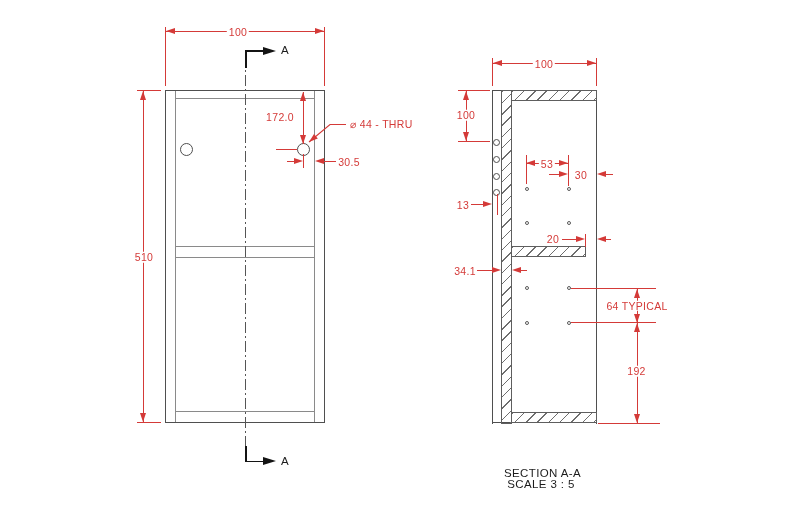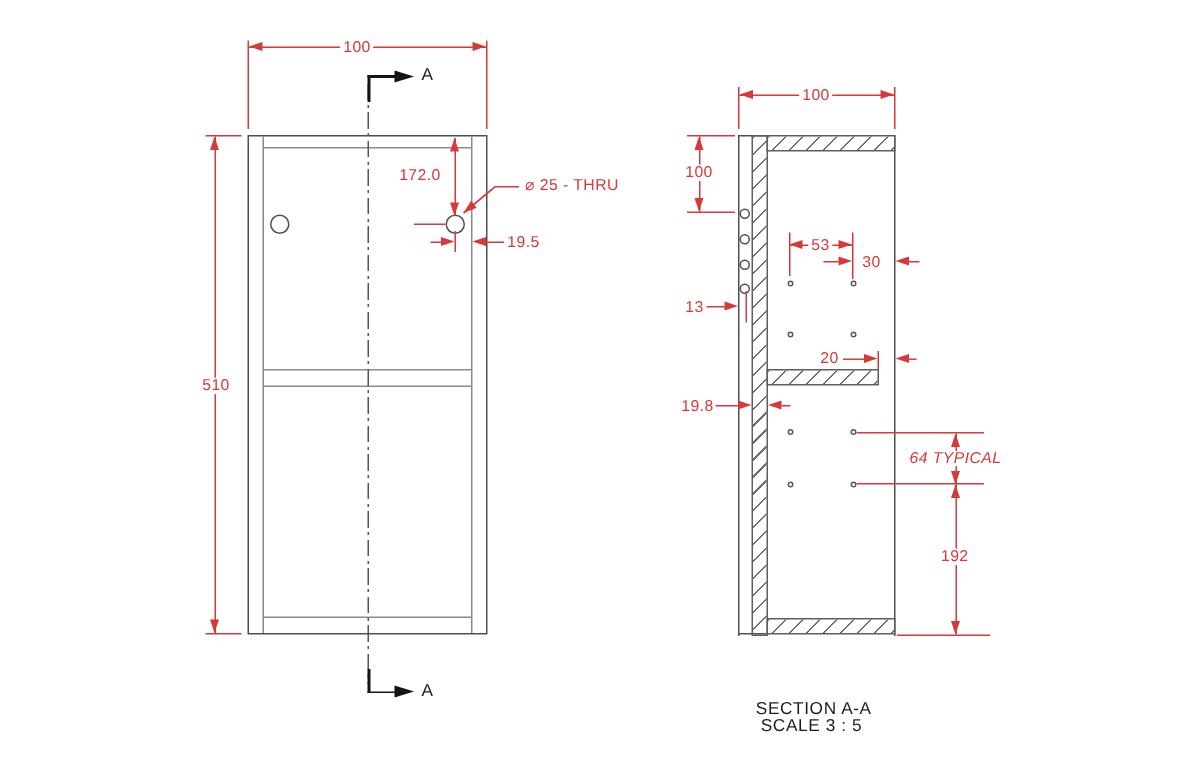--- a/index.html
+++ b/index.html
@@ -76,27 +76,27 @@
   <div class="ar u" style="left:300px;top:92px;"></div>
   <div class="ar d" style="left:300px;top:135px;"></div>
   <div class="rl" style="left:276px;top:149px;width:21px;height:1px;"></div>
   <div class="dim nobg" style="left:280px;top:117px;">172.0</div>
 
   <div class="rl" style="left:303px;top:154px;width:1px;height:14px;"></div>
   <div class="rl" style="left:287px;top:161px;width:7px;height:1px;"></div>
   <div class="ar r" style="left:294px;top:158px;"></div>
   <div class="ar l" style="left:315px;top:158px;"></div>
   <div class="rl" style="left:324px;top:161px;width:12px;height:1px;"></div>
-  <div class="dim nobg" style="left:349px;top:161.5px;">19.5</div>
+  <div class="dim nobg" style="left:349px;top:161.5px;">30.5</div>
 
   <svg width="800" height="513">
     <polyline points="309,142 330,124.5 346,124.5" fill="none" stroke="#d43a38" stroke-width="1.1"></polyline>
     <polygon points="309,142 314,133.9 317.8,138.5" fill="#d43a38"></polygon>
   </svg>
-  <div class="dim nobg" style="left:348px;top:124px;transform:translate(0,-50%);">⌀ 25 - THRU</div>
+  <div class="dim nobg" style="left:348px;top:124px;transform:translate(0,-50%);">⌀ 44 - THRU</div>
 
   <div class="ln" style="left:492px;top:90px;width:1.2px;height:334px;"></div>
   <div class="ln" style="left:596px;top:90px;width:1.2px;height:334px;"></div>
   <div class="ln" style="left:492px;top:90px;width:20px;height:1.2px;"></div>
   <div class="ln" style="left:492px;top:422px;width:20px;height:1.2px;"></div>
 
   <div class="hatch" style="left:501px;top:90px;width:11px;height:334px;"></div>
   <div class="hatch" style="left:511px;top:90px;width:86px;height:11px;"></div>
   <div class="hatch" style="left:511px;top:412px;width:86px;height:11px;"></div>
   <div class="hatch" style="left:511px;top:246px;width:75px;height:11px;"></div>
@@ -151,28 +151,28 @@
   <div class="rl" style="left:562px;top:239px;width:14px;height:1px;"></div>
   <div class="ar r" style="left:576px;top:236px;"></div>
   <div class="ar l" style="left:596.5px;top:236px;"></div>
   <div class="rl" style="left:605.5px;top:239px;width:5px;height:1px;"></div>
   <div class="dim nobg" style="left:553px;top:238.5px;">20</div>
 
   <div class="rl" style="left:477px;top:270px;width:15px;height:1px;"></div>
   <div class="ar r" style="left:492px;top:267px;"></div>
   <div class="ar l" style="left:512px;top:267px;"></div>
   <div class="rl" style="left:521px;top:270px;width:6px;height:1px;"></div>
-  <div class="dim nobg" style="left:465px;top:270.5px;">19.8</div>
+  <div class="dim nobg" style="left:465px;top:270.5px;">34.1</div>
 
   <div class="rl" style="left:571px;top:288px;width:85px;height:1px;"></div>
   <div class="rl" style="left:571px;top:322px;width:85px;height:1px;"></div>
   <div class="rl" style="left:637px;top:289px;width:1px;height:34px;"></div>
   <div class="ar u" style="left:634px;top:288.5px;"></div>
   <div class="ar d" style="left:634px;top:313.5px;"></div>
-  <div class="dim" style="left:637px;top:305.5px;font-style:italic;">64 TYPICAL</div>
+  <div class="dim" style="left:637px;top:305.5px;">64 TYPICAL</div>
 
   <div class="rl" style="left:637px;top:323px;width:1px;height:100px;"></div>
   <div class="ar u" style="left:634px;top:323px;"></div>
   <div class="ar d" style="left:634px;top:414px;"></div>
   <div class="rl" style="left:598px;top:422.5px;width:62px;height:1px;"></div>
   <div class="dim" style="left:636.5px;top:371px;text-align:right;">192</div>
 
   <div class="btxt" style="left:542.5px;top:473.5px;">SECTION A-A</div>
   <div class="btxt" style="left:541px;top:485px;">SCALE 3 : 5</div>
 

